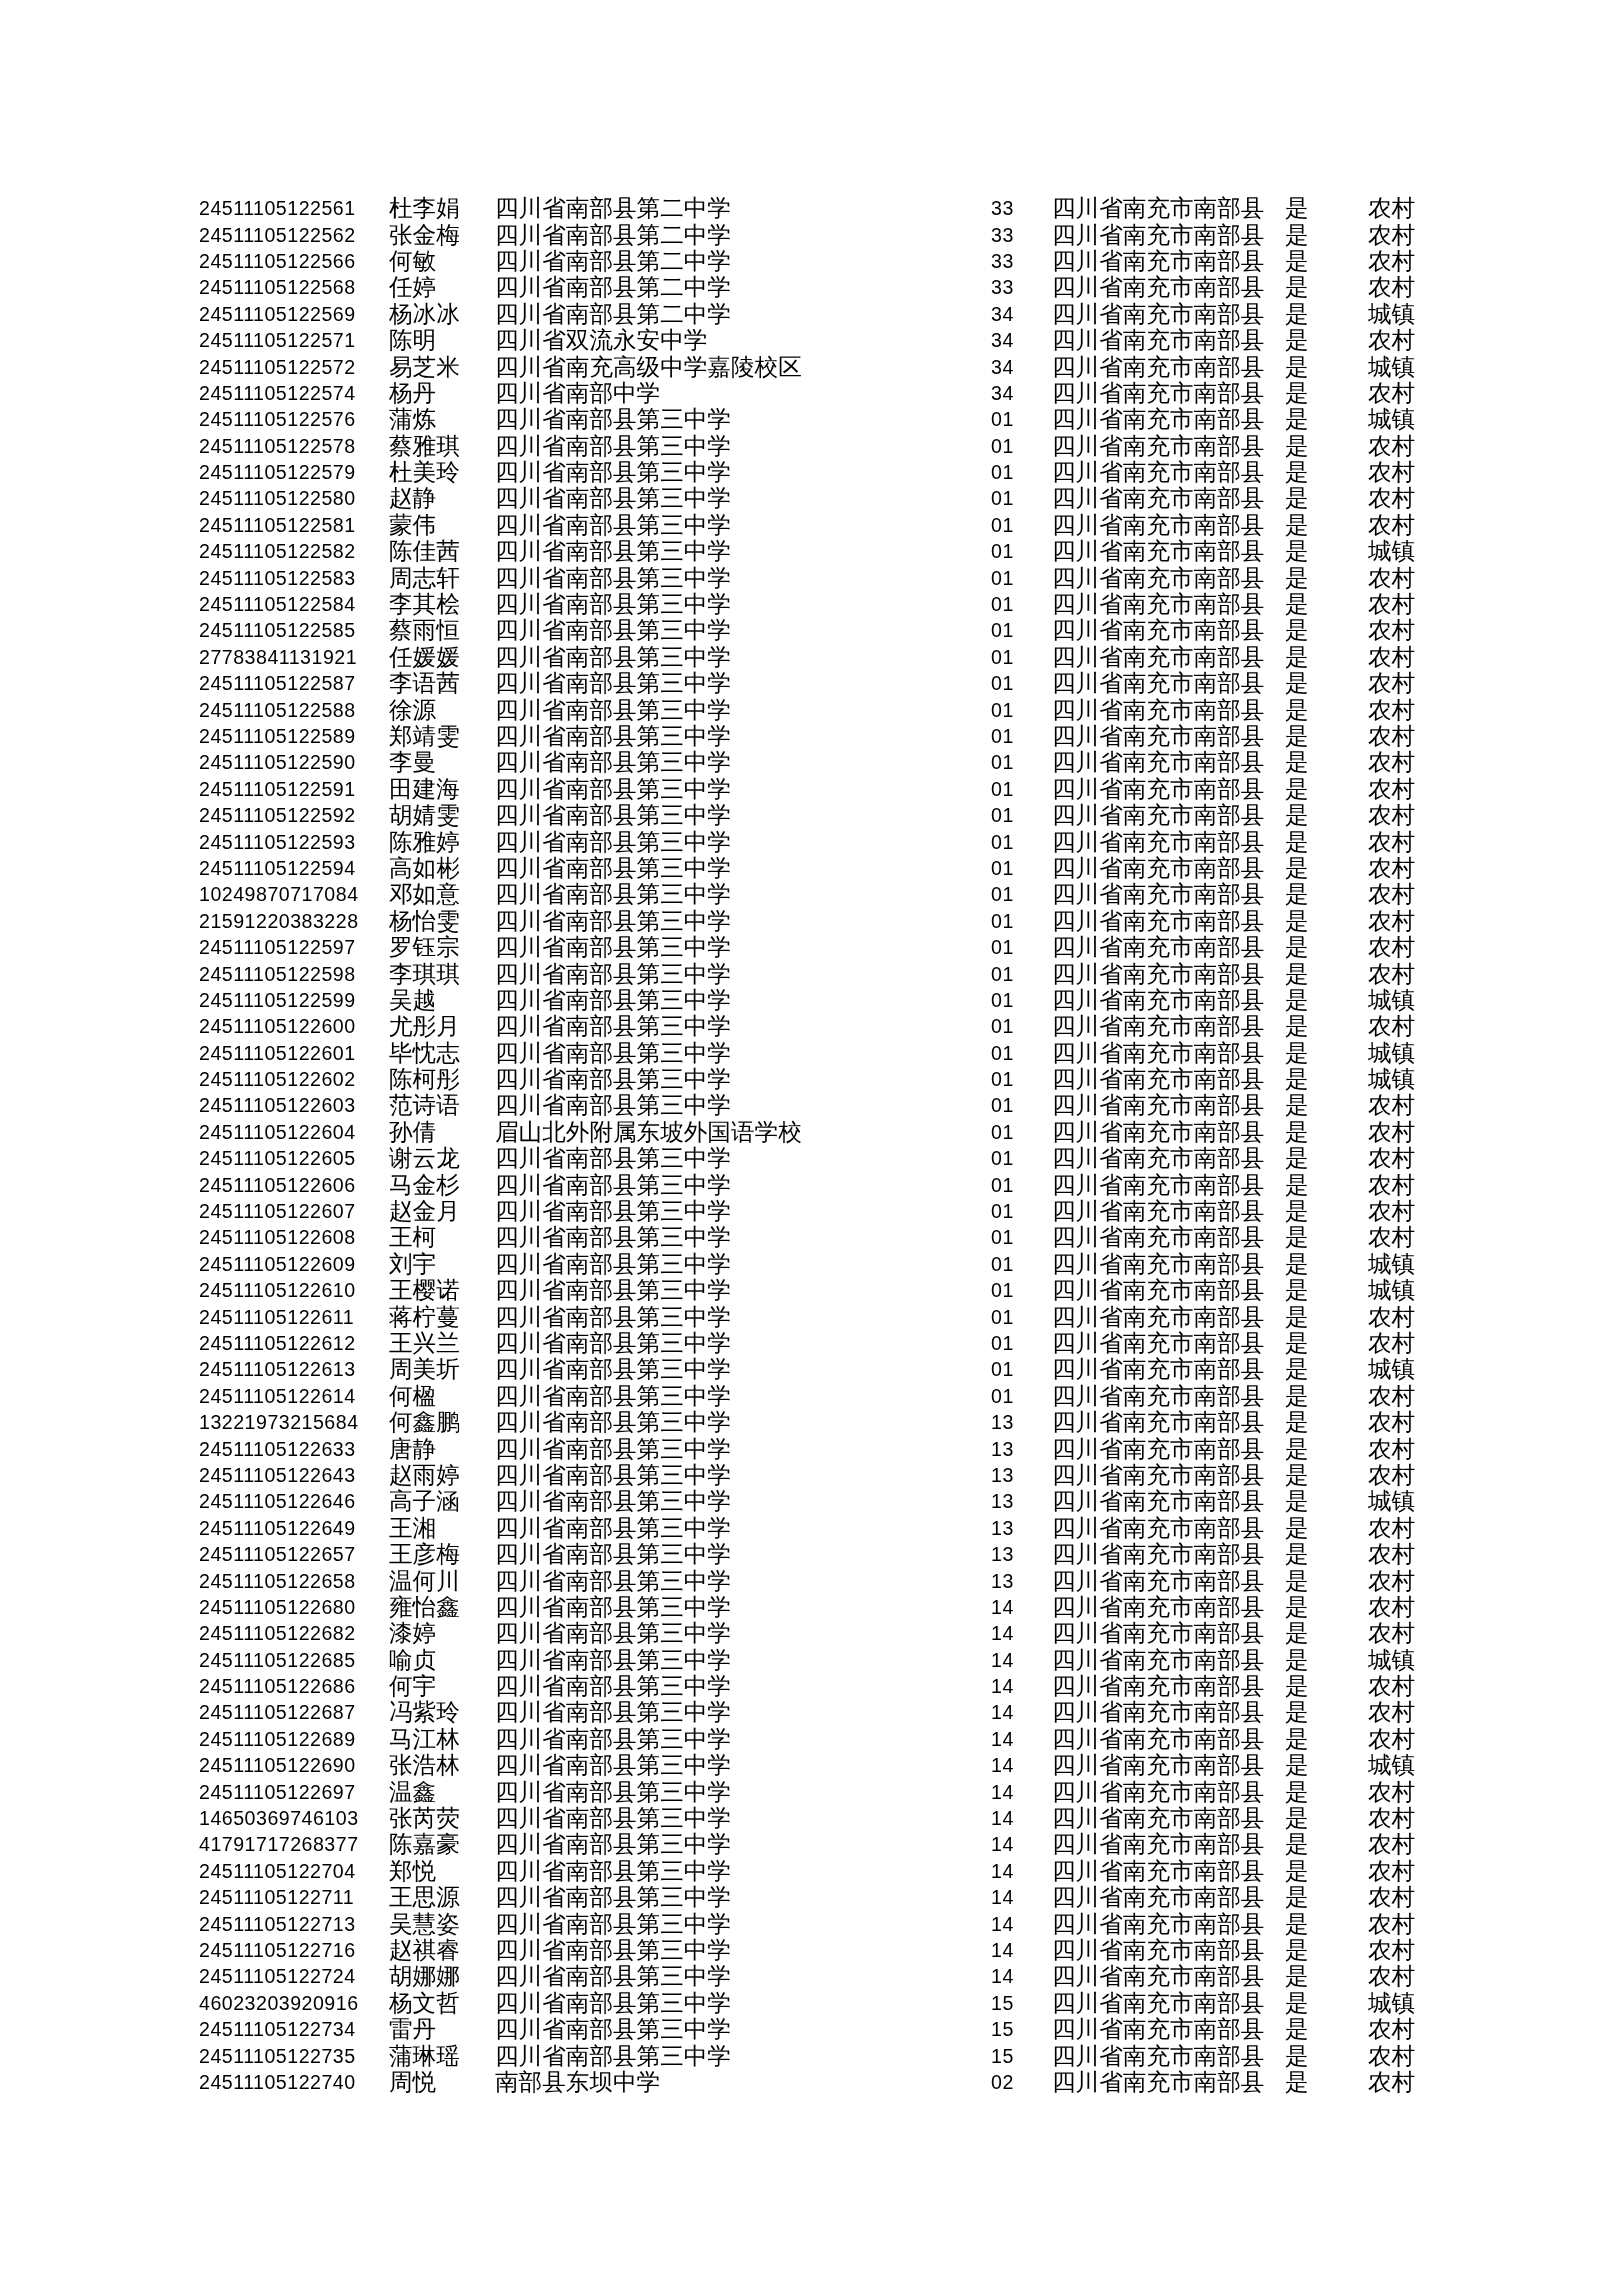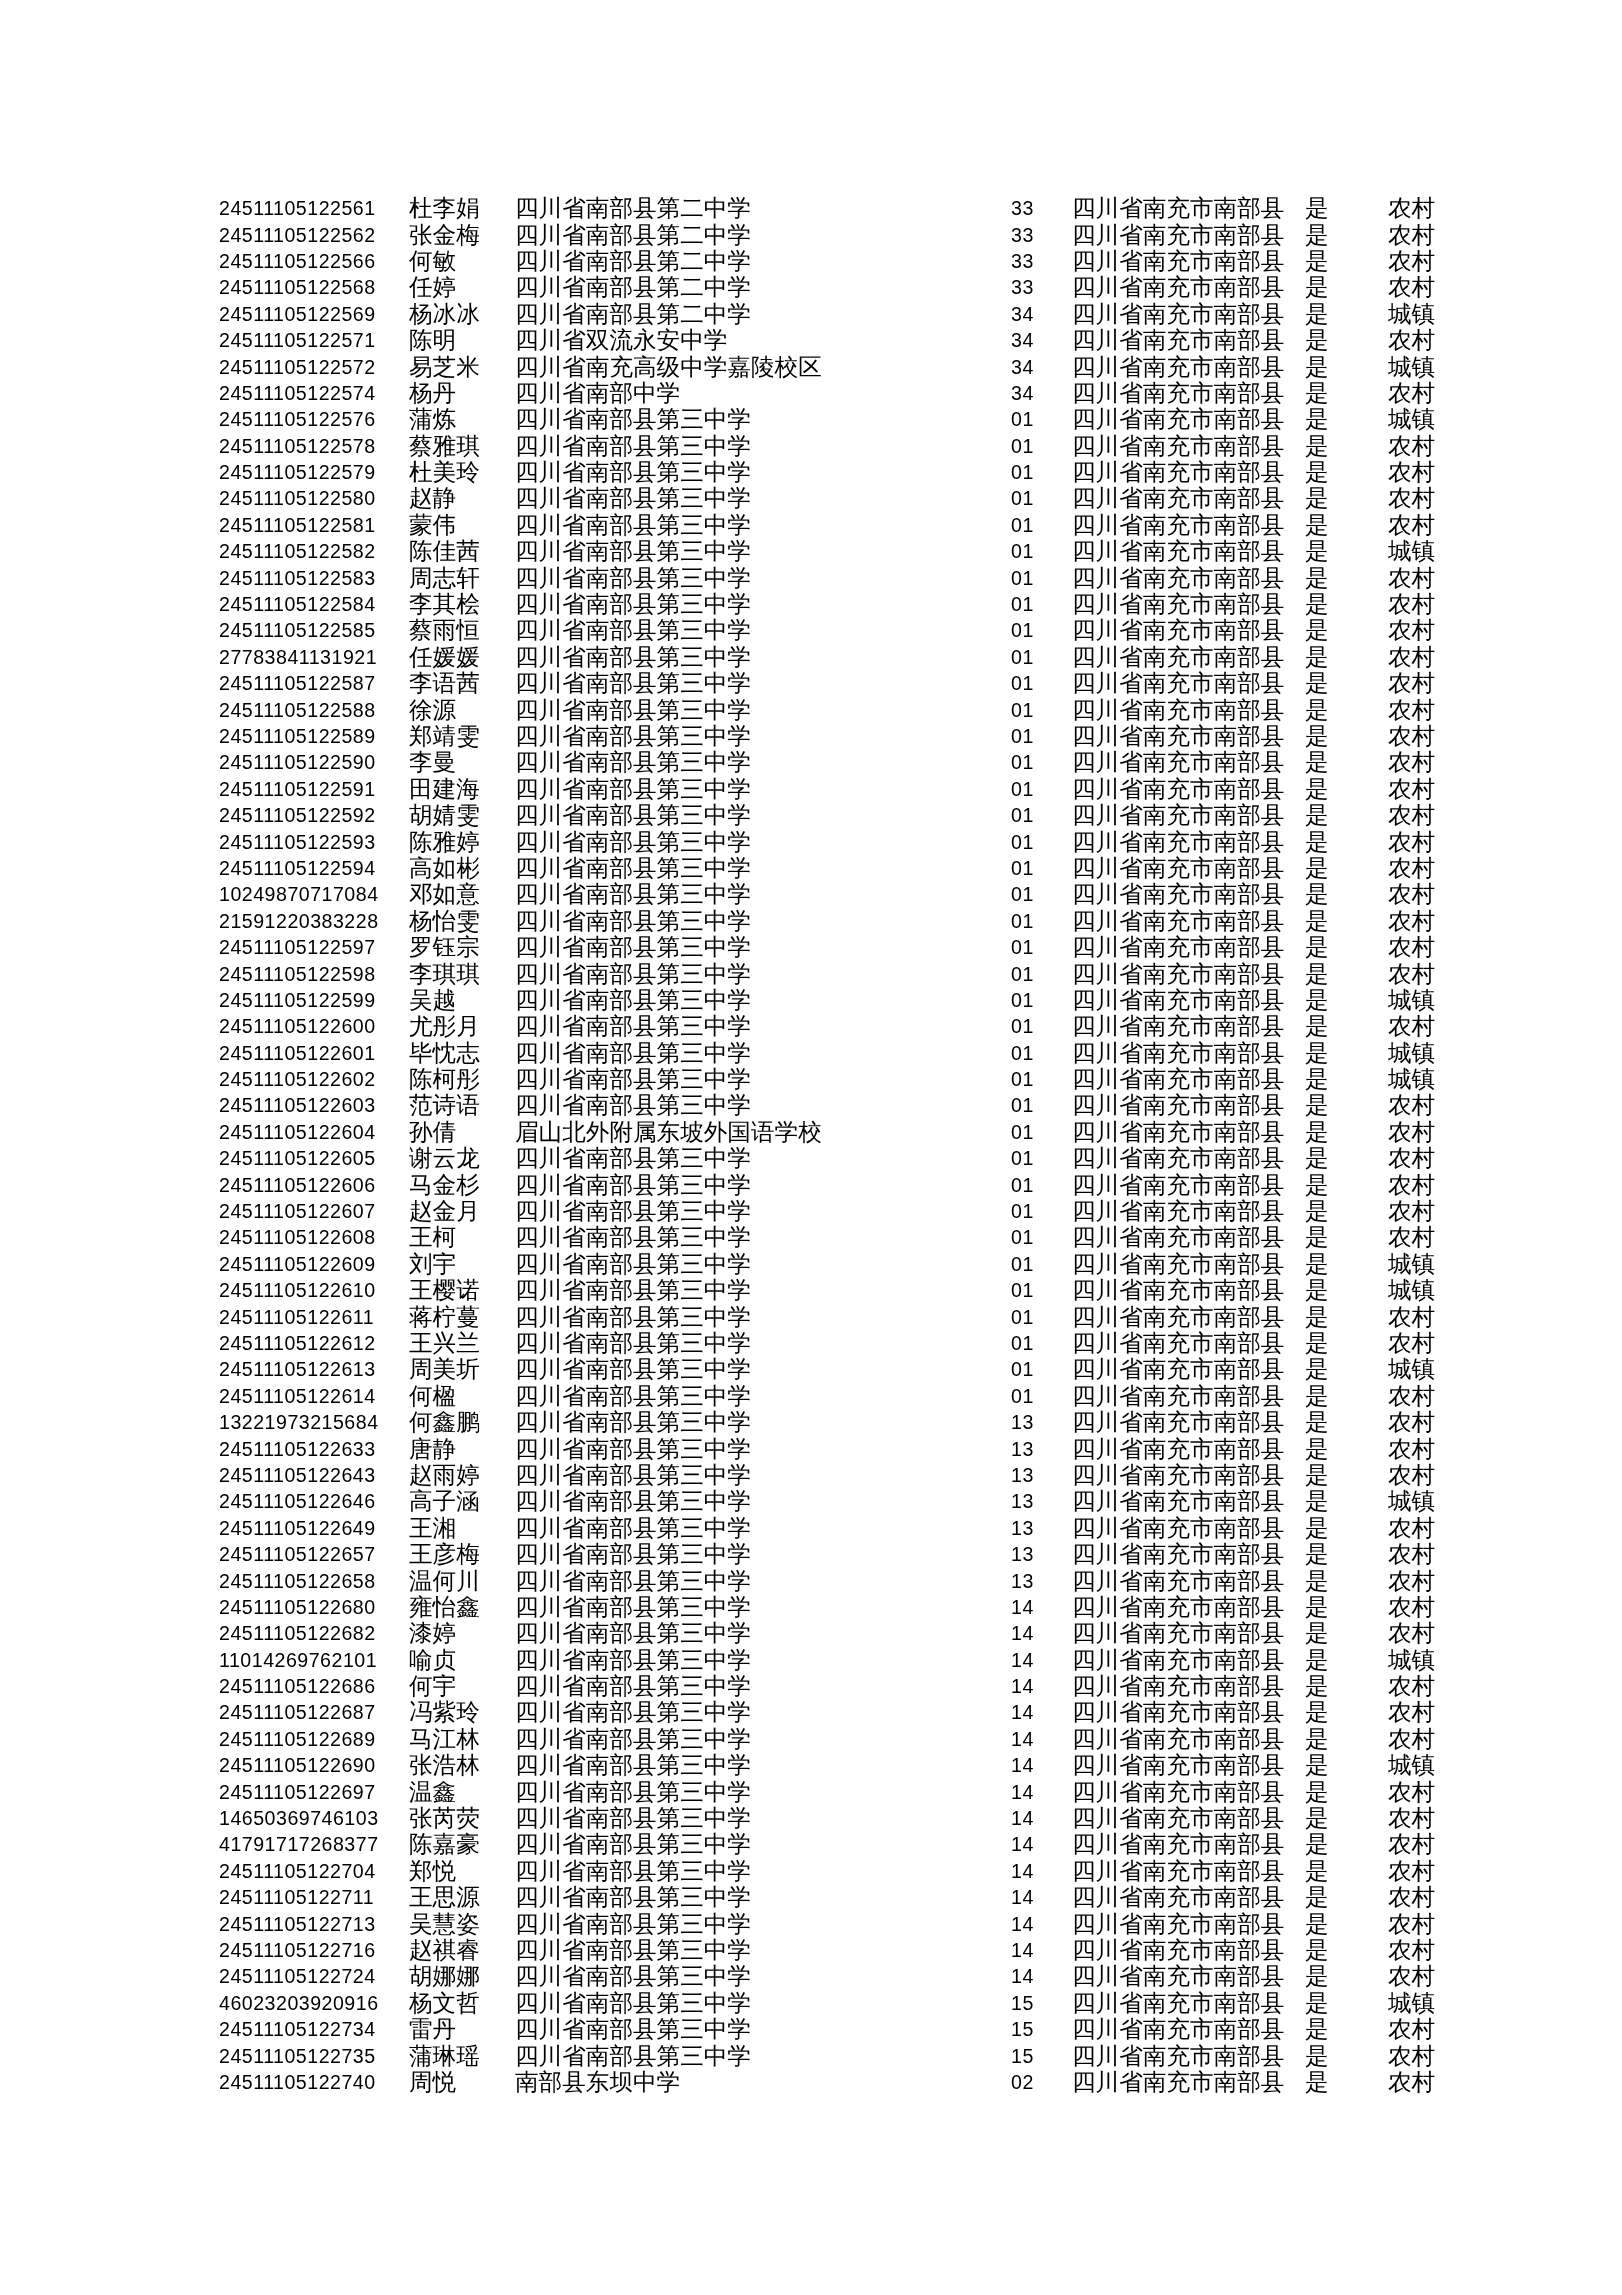--- a/index.html
+++ b/index.html
@@ -17,21 +17,20 @@
     position: relative;
     width: 1623px;
     height: 2295px;
     background: #ffffff;
   }
   .records-table {
     position: absolute;
     left: 0;
     top: 196px;
     width: 1327px;
-    margin-left: 20px;
   }
   .row {
     position: relative;
     height: 26.4px;
     width: 1623px;
   }
   .cell {
     position: absolute;
     top: 50%;
     transform: translateY(-50%);
@@ -550,21 +549,21 @@
       <div class="row">
         <span class="cell c-id c-num">24511105122682</span>
         <span class="cell c-name c-cjk">漆婷</span>
         <span class="cell c-school c-cjk">四川省南部县第三中学</span>
         <span class="cell c-code c-num">14</span>
         <span class="cell c-district c-cjk">四川省南充市南部县</span>
         <span class="cell c-yes c-cjk">是</span>
         <span class="cell c-area c-cjk">农村</span>
       </div>
       <div class="row">
-        <span class="cell c-id c-num">11014269762101</span>
+        <span class="cell c-id c-num">24511105122685</span>
         <span class="cell c-name c-cjk">喻贞</span>
         <span class="cell c-school c-cjk">四川省南部县第三中学</span>
         <span class="cell c-code c-num">14</span>
         <span class="cell c-district c-cjk">四川省南充市南部县</span>
         <span class="cell c-yes c-cjk">是</span>
         <span class="cell c-area c-cjk">城镇</span>
       </div>
       <div class="row">
         <span class="cell c-id c-num">24511105122686</span>
         <span class="cell c-name c-cjk">何宇</span>

